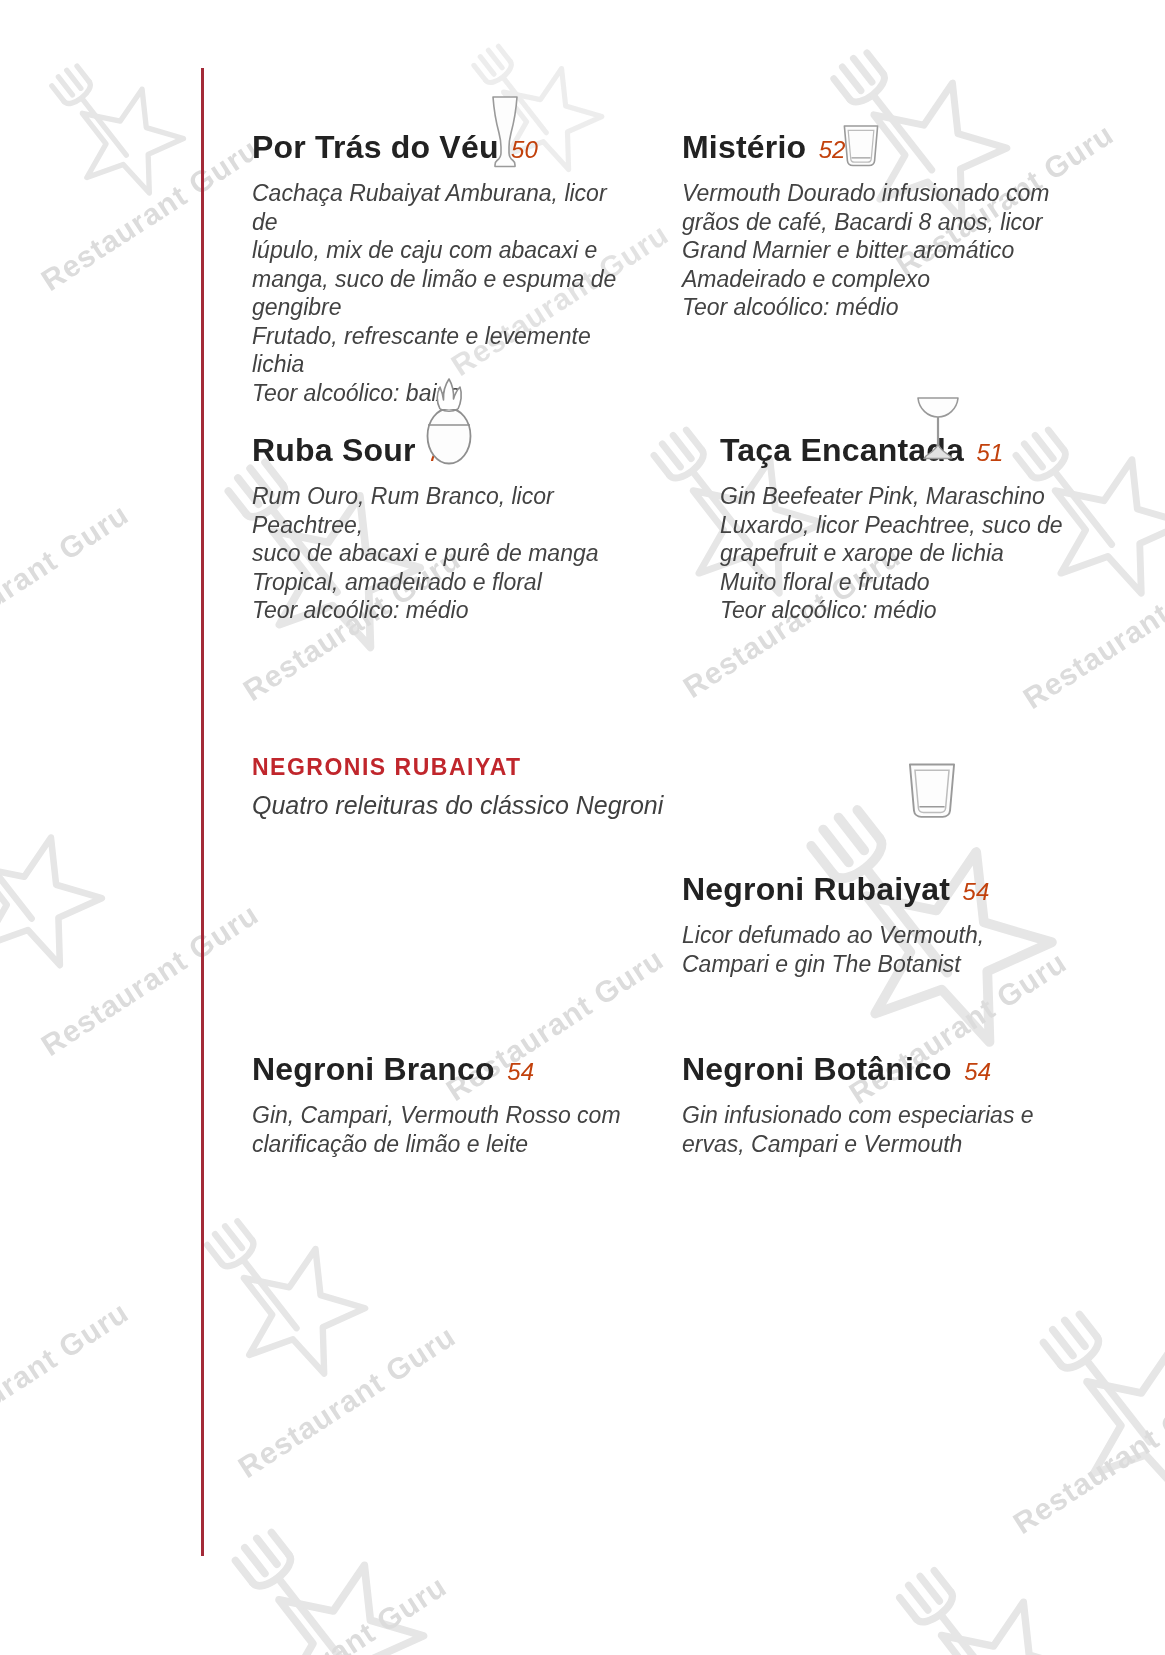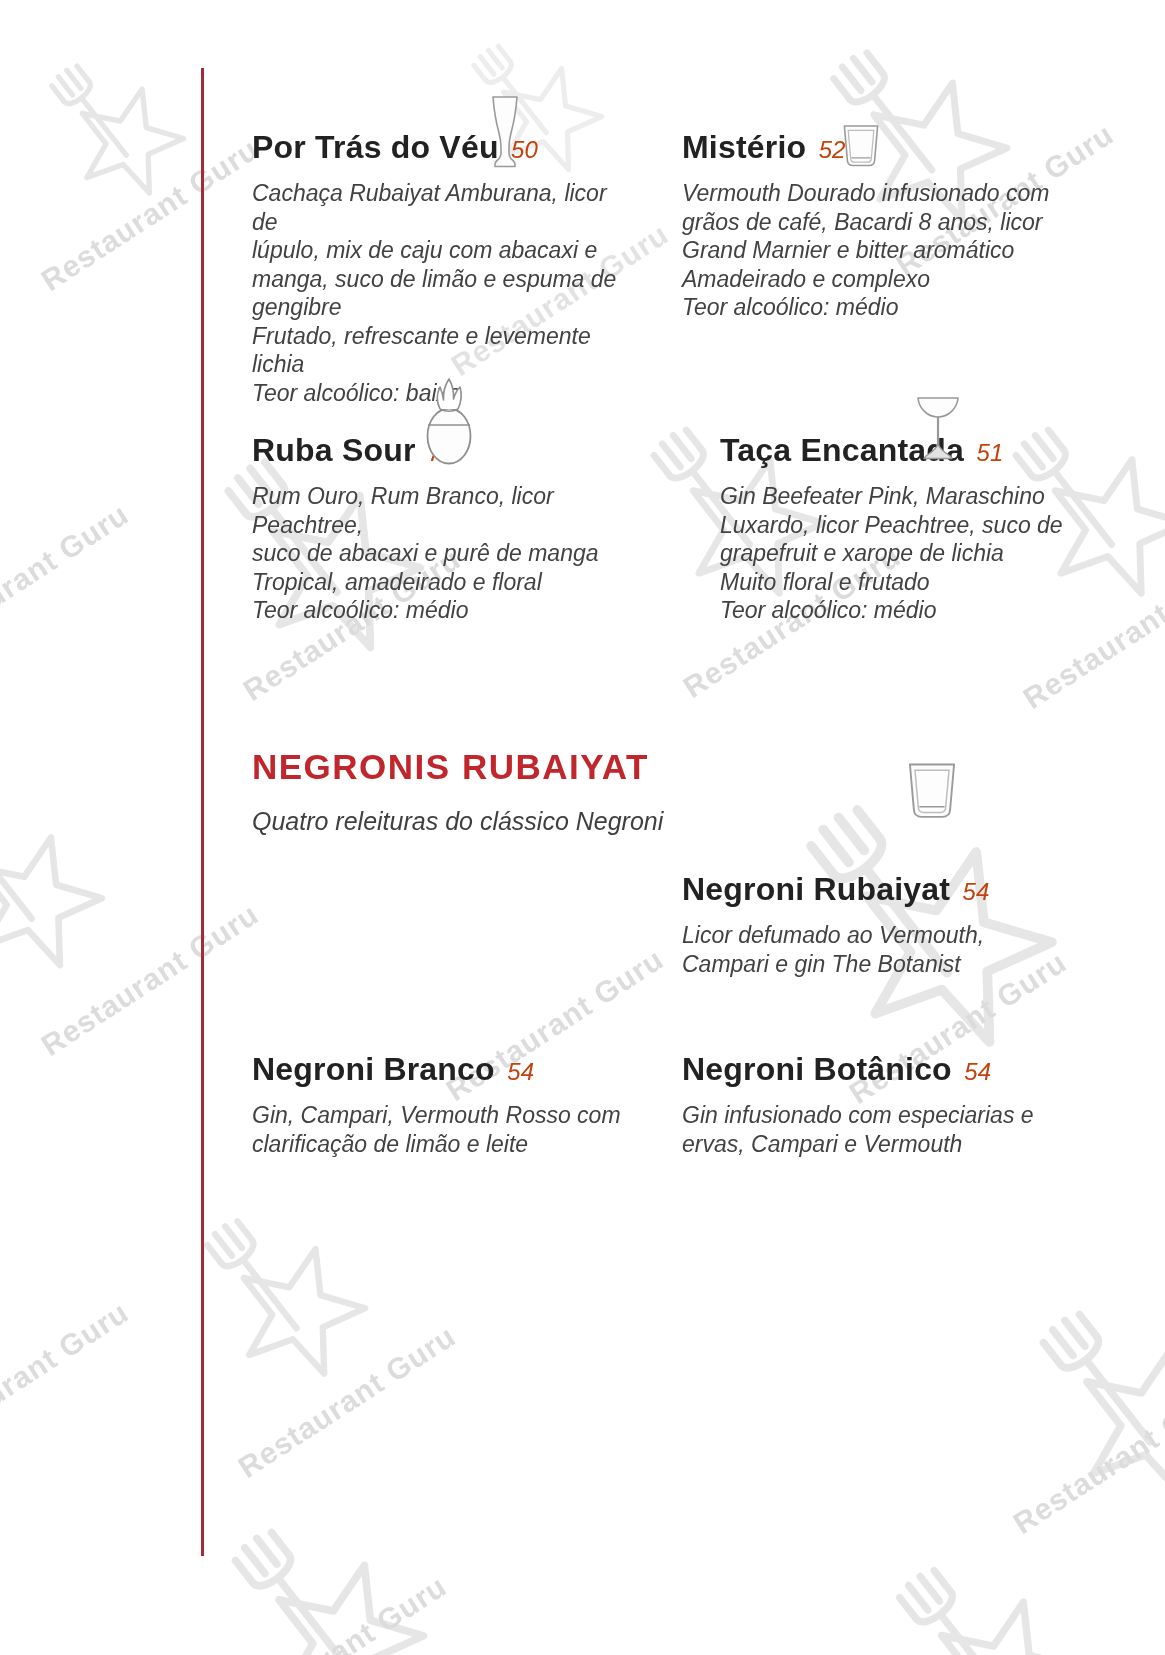--- a/index.html
+++ b/index.html
@@ -27,22 +27,22 @@
   .item-head{white-space:nowrap;line-height:34px;}
   .item-name{font-weight:700;font-size:32px;color:#222222;letter-spacing:0.2px;}
   .item-price{font-style:italic;font-weight:400;font-size:24px;color:#c2410c;margin-left:8px;}
   .desc{
     margin-top:9px;
     font-style:italic;font-size:23px;line-height:28.5px;color:#424242;
     white-space:pre-line;
   }
   
   .section-header{position:absolute;left:252px;top:747px;}
-  .section-title{color:#c0262c;font-weight:700;font-size:35px;letter-spacing:1.5px;line-height:40px;}
-  .section-subtitle{margin-top:20px;font-style:italic;font-size:25px;color:#3f3f3f;}
+  .section-title{color:#c0262c;font-weight:700;font-size:23px;letter-spacing:1.5px;line-height:40px;}
+  .section-subtitle{margin-top:4px;font-style:italic;font-size:25px;color:#3f3f3f;}
   
   .glass-icon{position:absolute;}
   .glass-icon svg{display:block;}
 </style>
 </head>
 <body>
 
 <svg width="0" height="0" style="position:absolute">
   <defs>
     <g id="starfork" fill="none" stroke="currentColor" stroke-width="7" stroke-linecap="round" stroke-linejoin="round">

